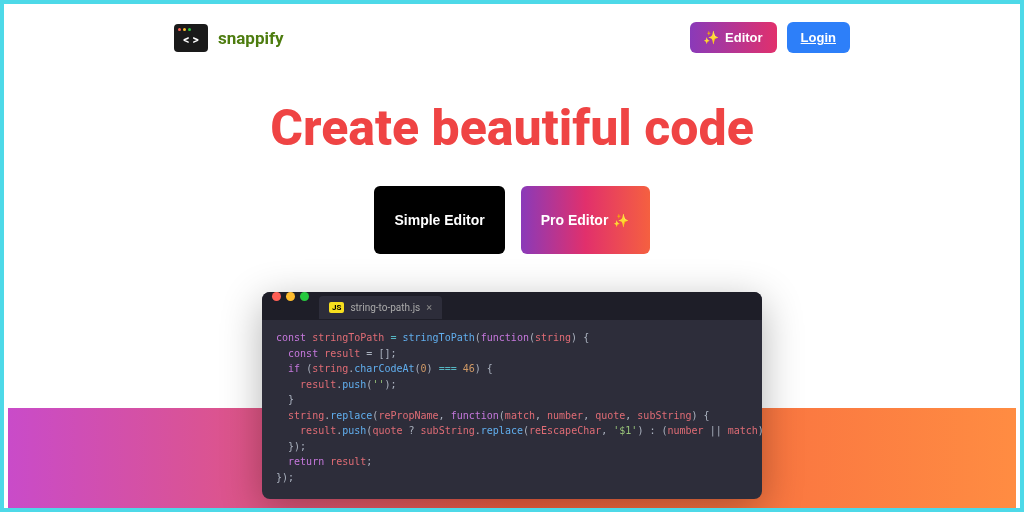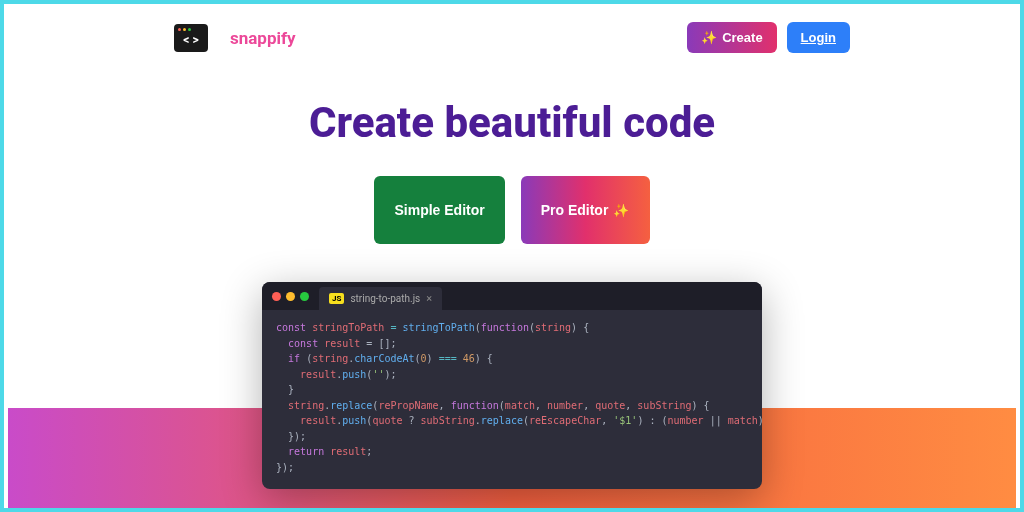--- a/index.html
+++ b/index.html
@@ -50,22 +50,21 @@
 .logo-dots span:nth-child(3){background:#27c93f}
 .logo-arrows {
   color: #fff;
   font-size: 12px;
   font-weight: bold;
   margin-top: 4px;
 }
 .brand {
   font-weight: 700;
   font-size: 17px;
-  color: #ec4899;
-  margin-left: 12px;
+  color: #4d7c0f;
 }
 .header-actions {
   display: flex;
   gap: 10px;
 }
 .btn {
   border: none;
   border-radius: 6px;
   padding: 8px 14px;
   font-size: 13px;
@@ -81,33 +80,33 @@
 }
 .btn-login {
   background: #2d7ff9;
   text-decoration: underline;
 }
 .hero {
   text-align: center;
   padding: 35px 0 18px 0;
 }
 .hero h1 {
-  font-size: 42px;
+  font-size: 50px;
   font-weight: 800;
-  color: #4c1d95;
+  color: #ef4444;
   line-height: 1.2;
 }
 .cta-row {
   display: flex;
   justify-content: center;
   gap: 16px;
   margin-top: 28px;
 }
 .btn-simple {
-  background: #15803d;
+  background: #000000;
   padding: 10px 20px;
   font-size: 14px;
 }
 .btn-pro {
   background: linear-gradient(90deg, #8a3ab9, #e1306c, #f56040);
   padding: 26px 20px;
   font-size: 14px;
 }
 .sparkle {
   font-size: 13px;
@@ -126,21 +125,21 @@
   margin: 20px auto 0 auto;
   background: #2d2d3a;
   border-radius: 8px;
   box-shadow: 0 10px 40px rgba(0,0,0,0.3);
   z-index: 2;
   overflow: hidden;
 }
 .code-tabs {
   background: #1e1e28;
   display: flex;
-  align-items: center;
+  align-items: flex-start;
   padding: 0 10px;
   height: 28px;
 }
 .traffic {
   display: flex;
   gap: 5px;
   margin-right: 10px;
 }
 .traffic span {
   width: 9px;
@@ -200,21 +199,21 @@
           <span></span>
           <span></span>
         </div>
       <div class="logo-arrows">&lt; &gt;</div>
     </div>
     <span class="brand">snappify</span>
   </div>
   <div class="header-actions">
     <button class="btn btn-upgrade">
       <span class="sparkle">✨</span>
-      <span>Create</span>
+      <span>Editor</span>
     </button>
     <button class="btn btn-login">
       <span>Login</span>
     </button>
   </div>
 </div>
 
 <div class="hero">
   <h1>
     <span>Create beautiful code</span><br>

